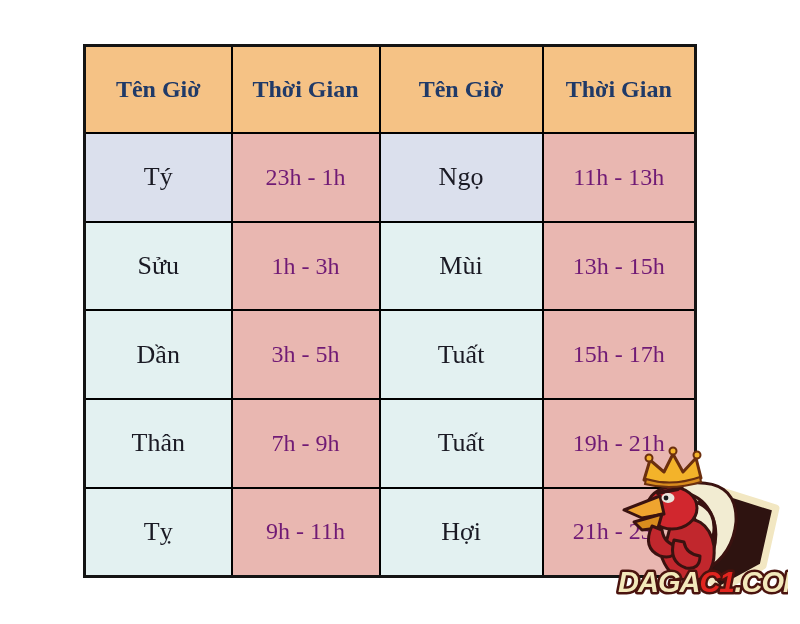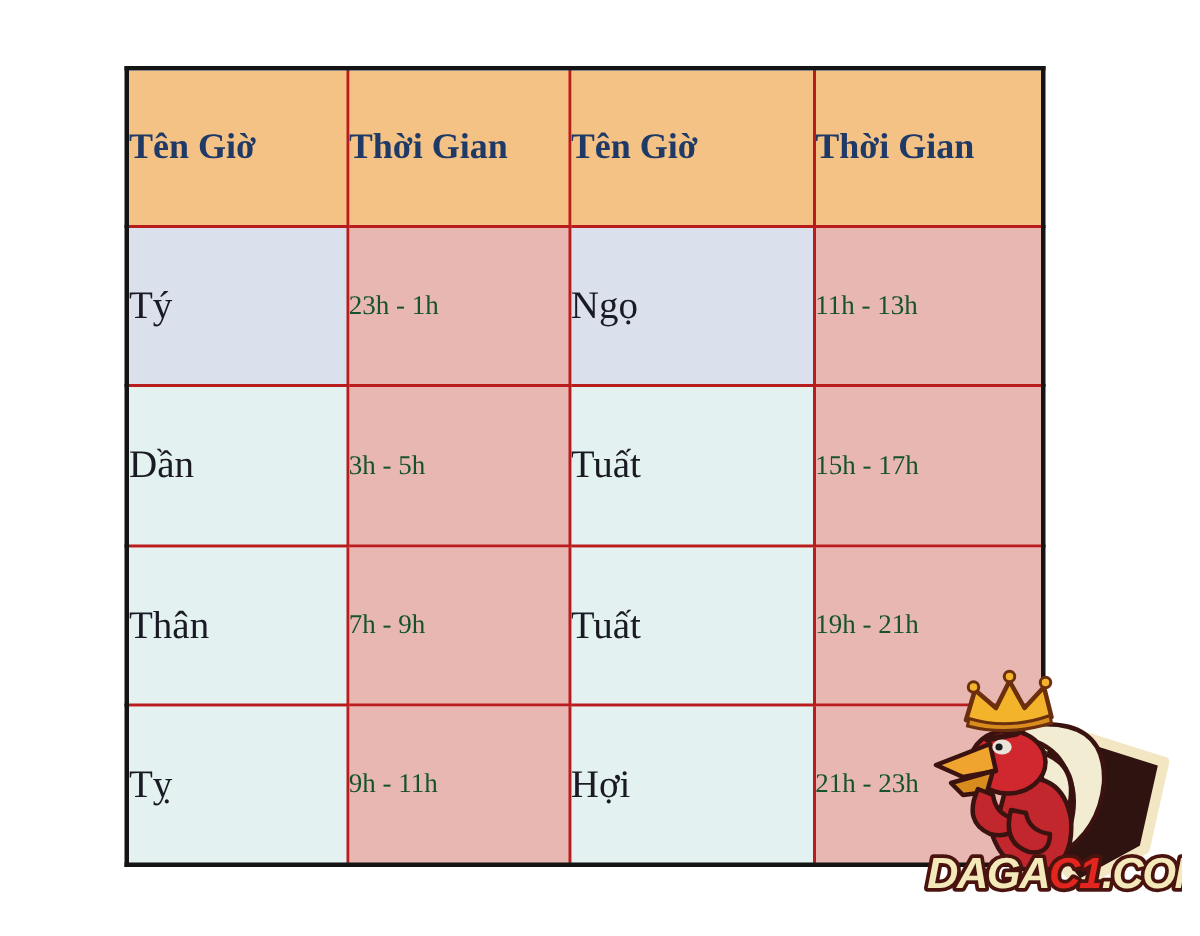--- a/index.html
+++ b/index.html
@@ -21,22 +21,22 @@
     position: absolute;
     left: 83px;
     top: 44px;
     width: 611px;
     height: 534px;
     border-collapse: collapse;
     table-layout: fixed;
     border: 3px solid #141414;
   }
   table.zodiac td, table.zodiac th {
-    border: 2px solid #b91c1c;
-    text-align: left;
+    border: 2px solid #000000;
+    text-align: center;
     vertical-align: middle;
     padding: 0;
     overflow: hidden;
   }
   tr.header-row { height: 75px; }
   tr.data-row { height: 76px; font-family: Liberation Serif, serif; }
   th.col-header {
     background: #f5c285;
     color: #203a68;
     font-size: 24px;
@@ -45,22 +45,22 @@
   td.name-cell {
     background: #e3f1f1;
     color: #1a1a24;
     font-size: 26px;
   }
   td.name-cell.first-row {
     background: #dbe0ed;
   }
   td.time-cell {
     background: #e9b7b1;
-    color: #14532d;
-    font-size: 18px;
+    color: #701a75;
+    font-size: 24px;
   }
   .logo-wrap {
     position: absolute;
     left: 616px;
     top: 446px;
     width: 172px;
     height: 156px;
     z-index: 5;
   }
   .logo-wrap svg { width: 100%; height: 100%; }
@@ -92,20 +92,26 @@
       <th class="col-header">Tên Giờ</th>
       <th class="col-header">Thời Gian</th>
       <th class="col-header">Tên Giờ</th>
       <th class="col-header">Thời Gian</th>
     </tr>
     <tr class="data-row">
       <td class="name-cell first-row">Tý</td>
       <td class="time-cell">23h - 1h</td>
       <td class="name-cell first-row">Ngọ</td>
       <td class="time-cell">11h - 13h</td>
+    </tr>
+    <tr class="data-row">
+      <td class="name-cell">Sửu</td>
+      <td class="time-cell">1h - 3h</td>
+      <td class="name-cell">Mùi</td>
+      <td class="time-cell">13h - 15h</td>
     </tr>
     <tr class="data-row">
       <td class="name-cell">Dần</td>
       <td class="time-cell">3h - 5h</td>
       <td class="name-cell">Tuất</td>
       <td class="time-cell">15h - 17h</td>
     </tr>
     <tr class="data-row">
       <td class="name-cell">Thân</td>
       <td class="time-cell">7h - 9h</td>

